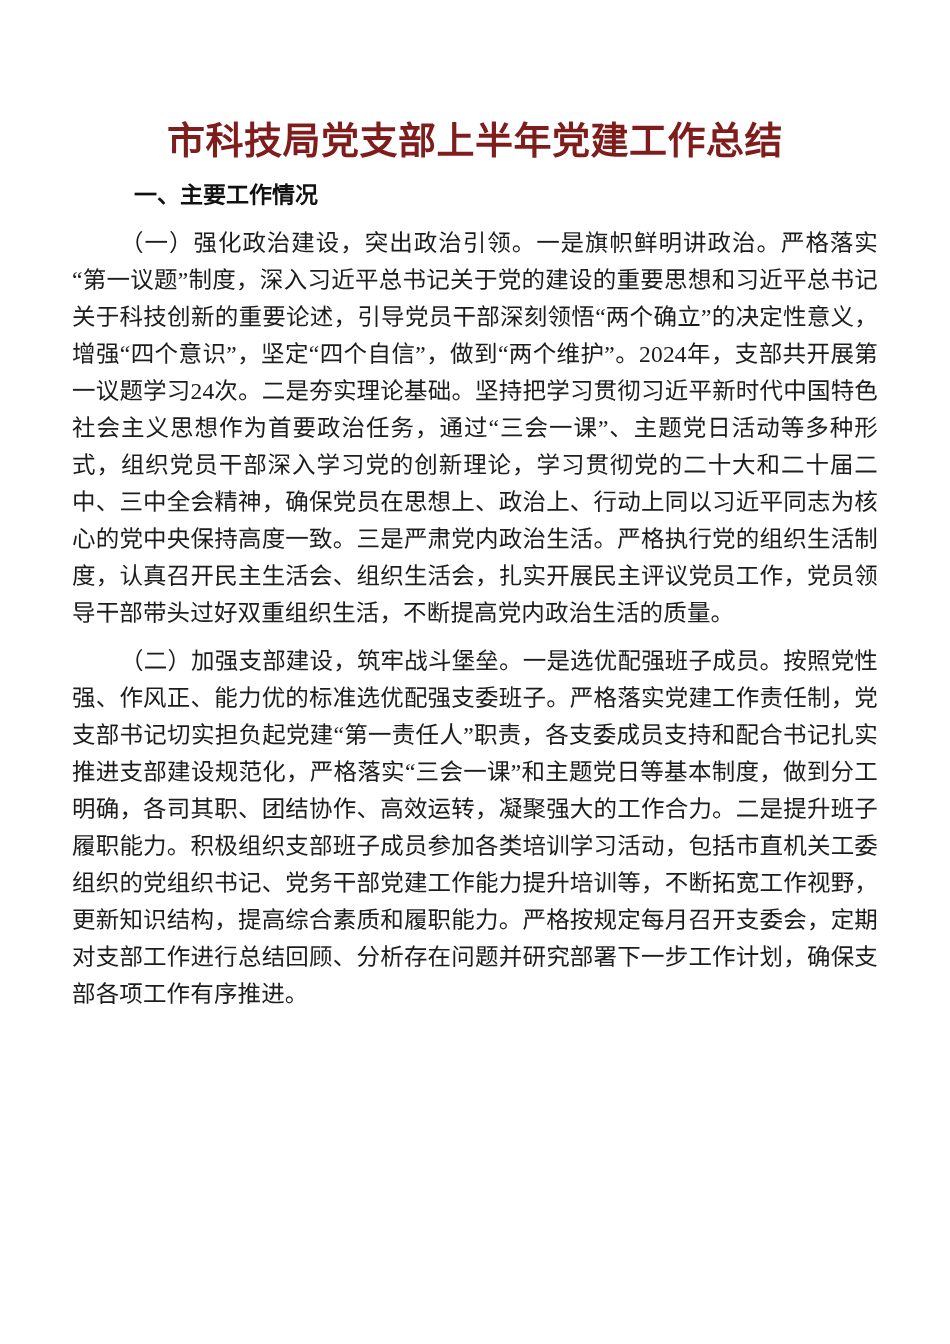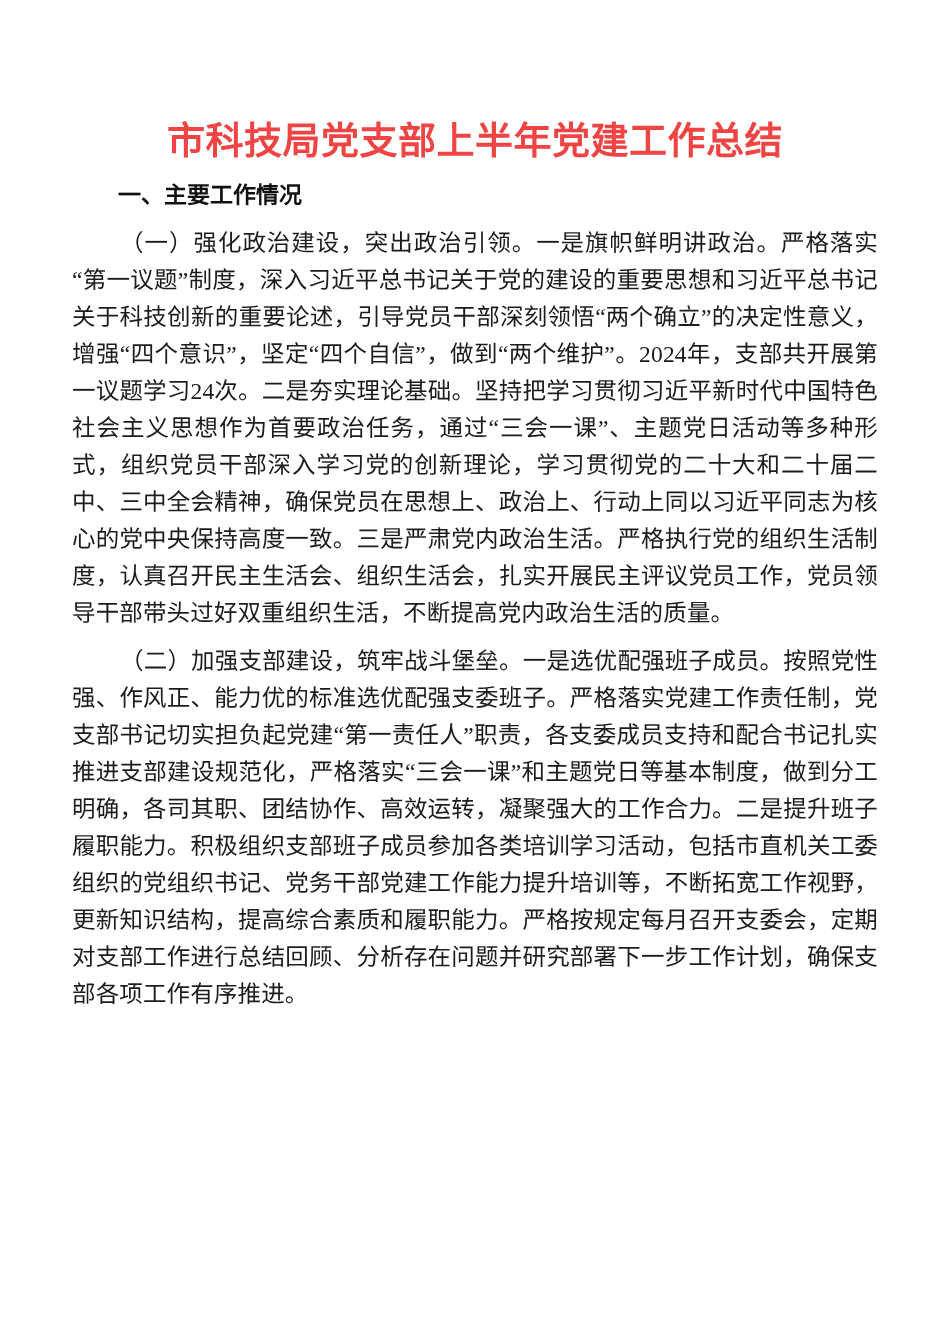--- a/index.html
+++ b/index.html
@@ -35,27 +35,27 @@
 
   .doc-title {
     margin: 0;
     padding: 0;
     text-align: center;
     font-family: "DejaVu Sans", "Liberation Sans", sans-serif;
     font-size: 38px;
     line-height: 46px;
     font-weight: 700;
     letter-spacing: 0.5px;
-    color: #ef4444;
+    color: #7f1d1d;
     padding-top: 118px;
     white-space: nowrap;
   }
 
   .section-heading {
-    margin: 0;
+    margin: 16px;
     padding: 0;
     font-family: "DejaVu Sans", "Liberation Sans", sans-serif;
     font-size: 23px;
     line-height: 37px;
     font-weight: 700;
     color: #111111;
     text-indent: 46px;
     margin-top: 13px;
     margin-bottom: 11px;
   }

